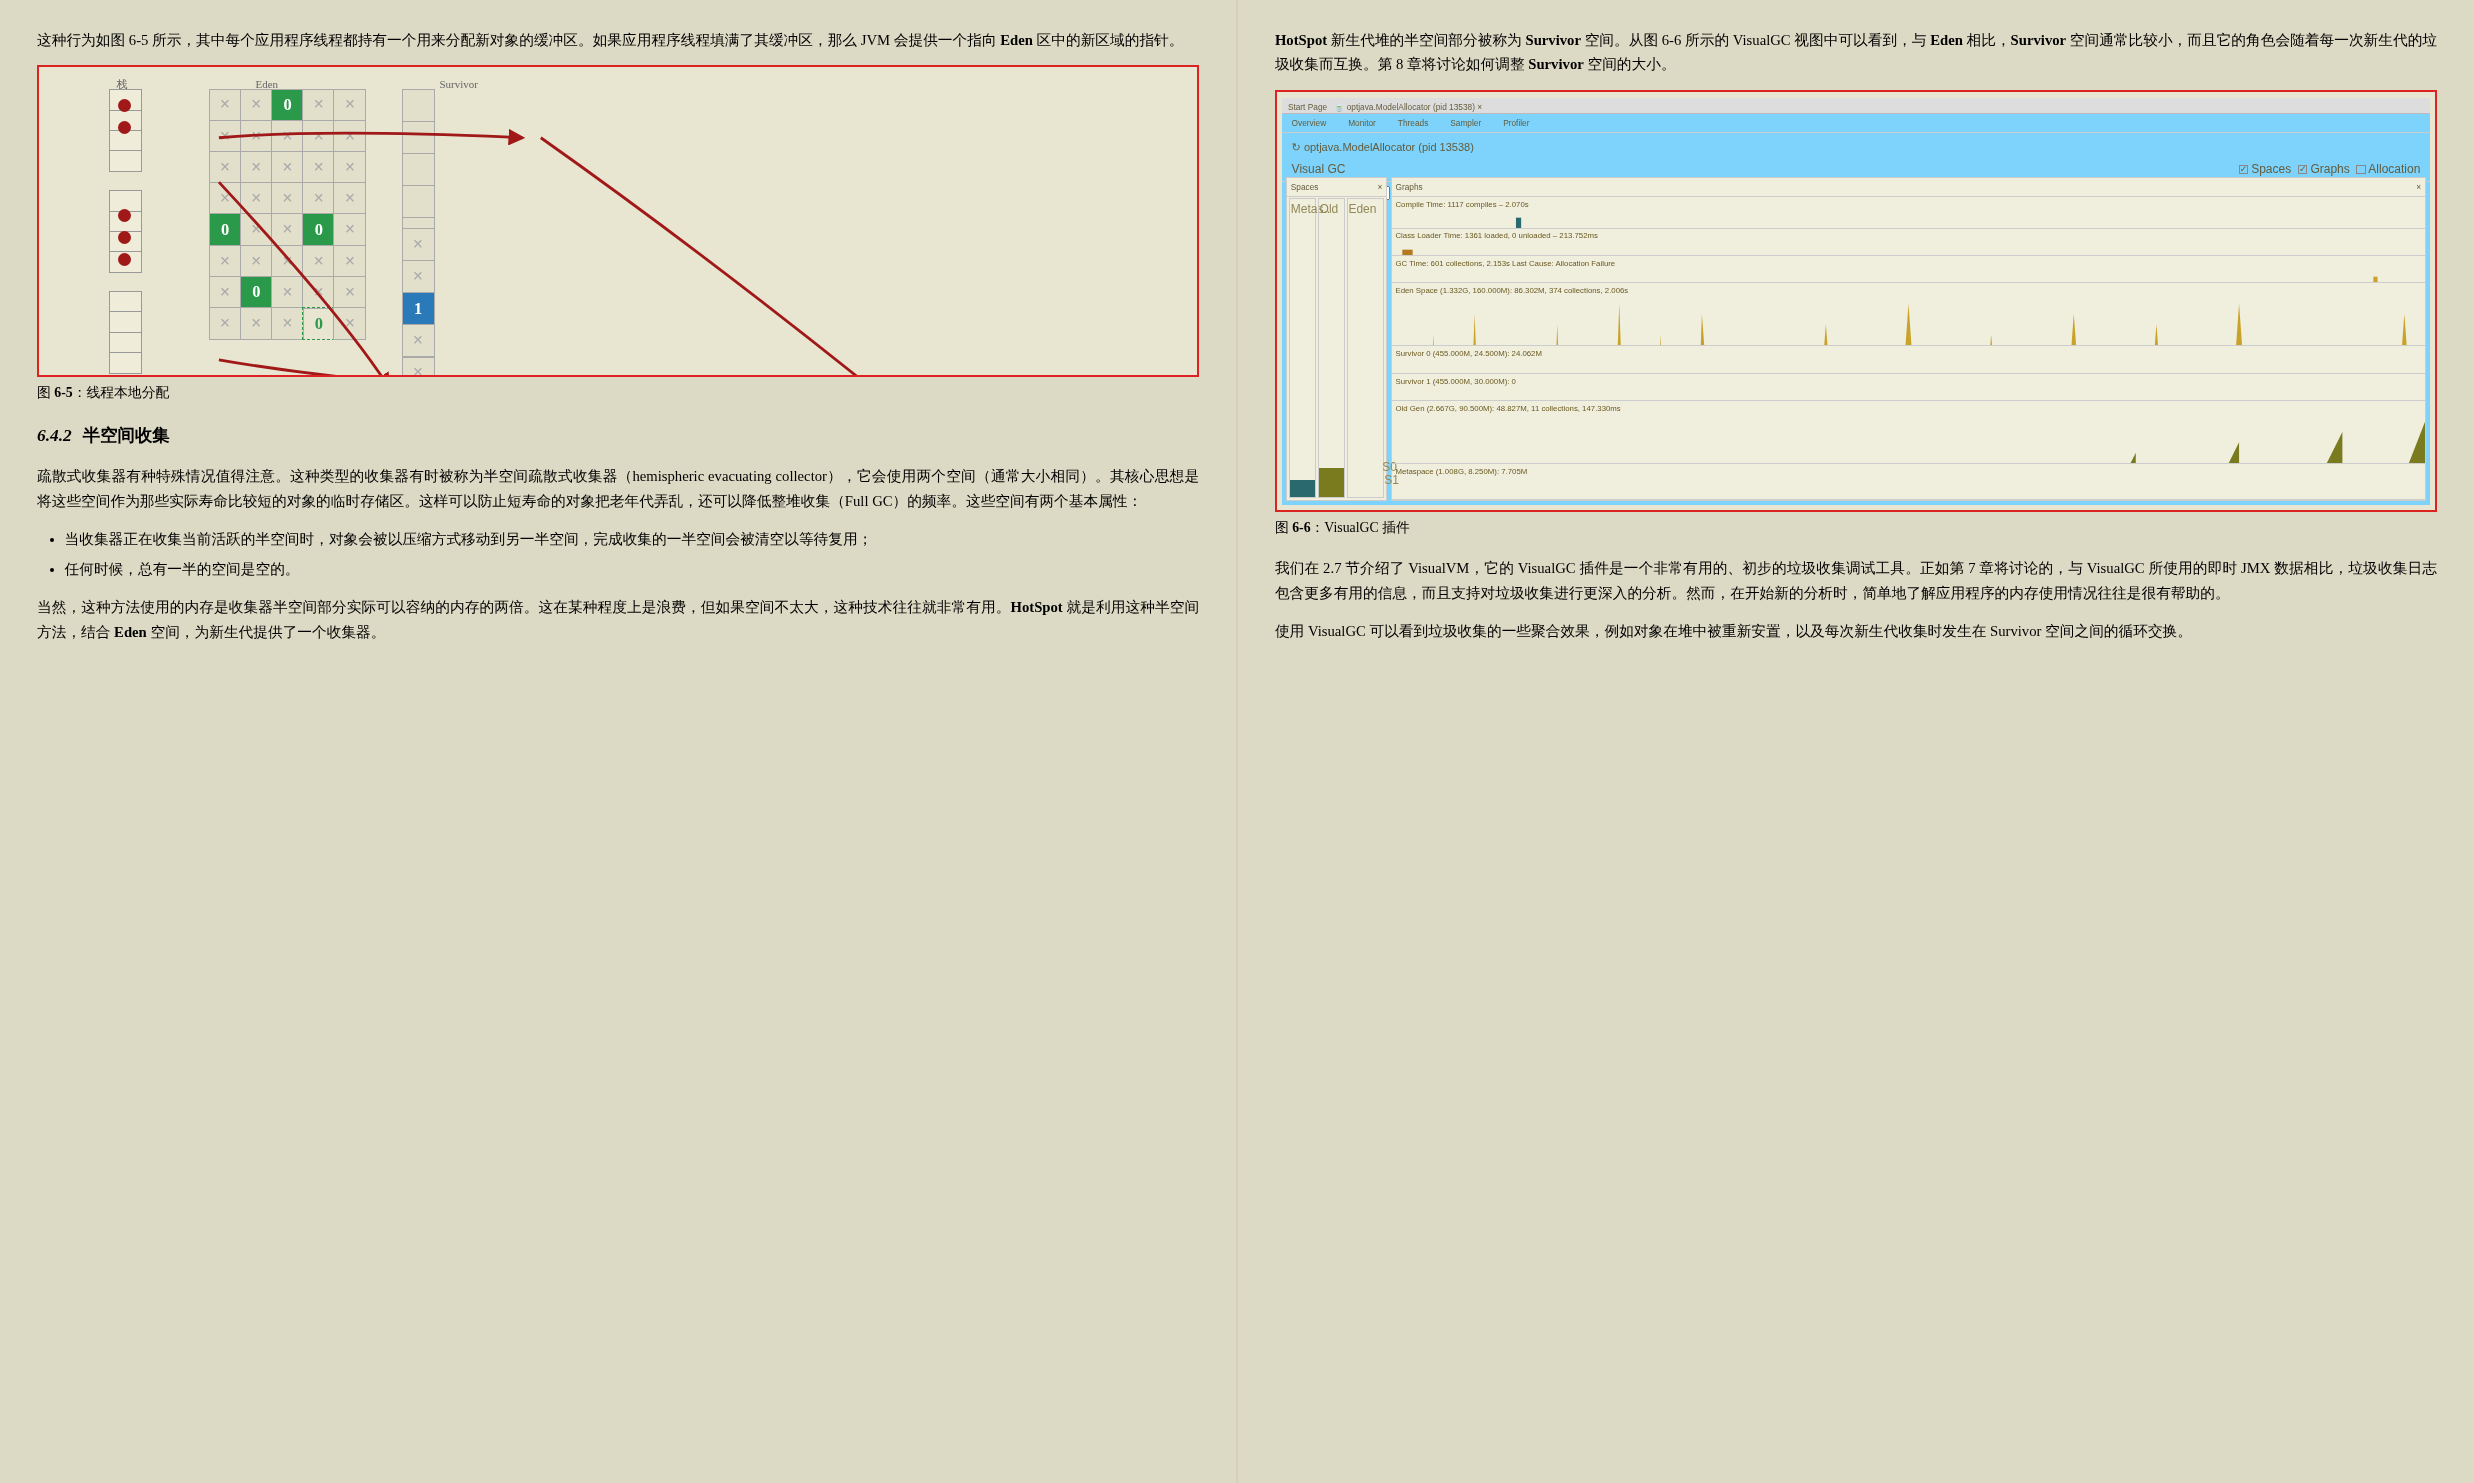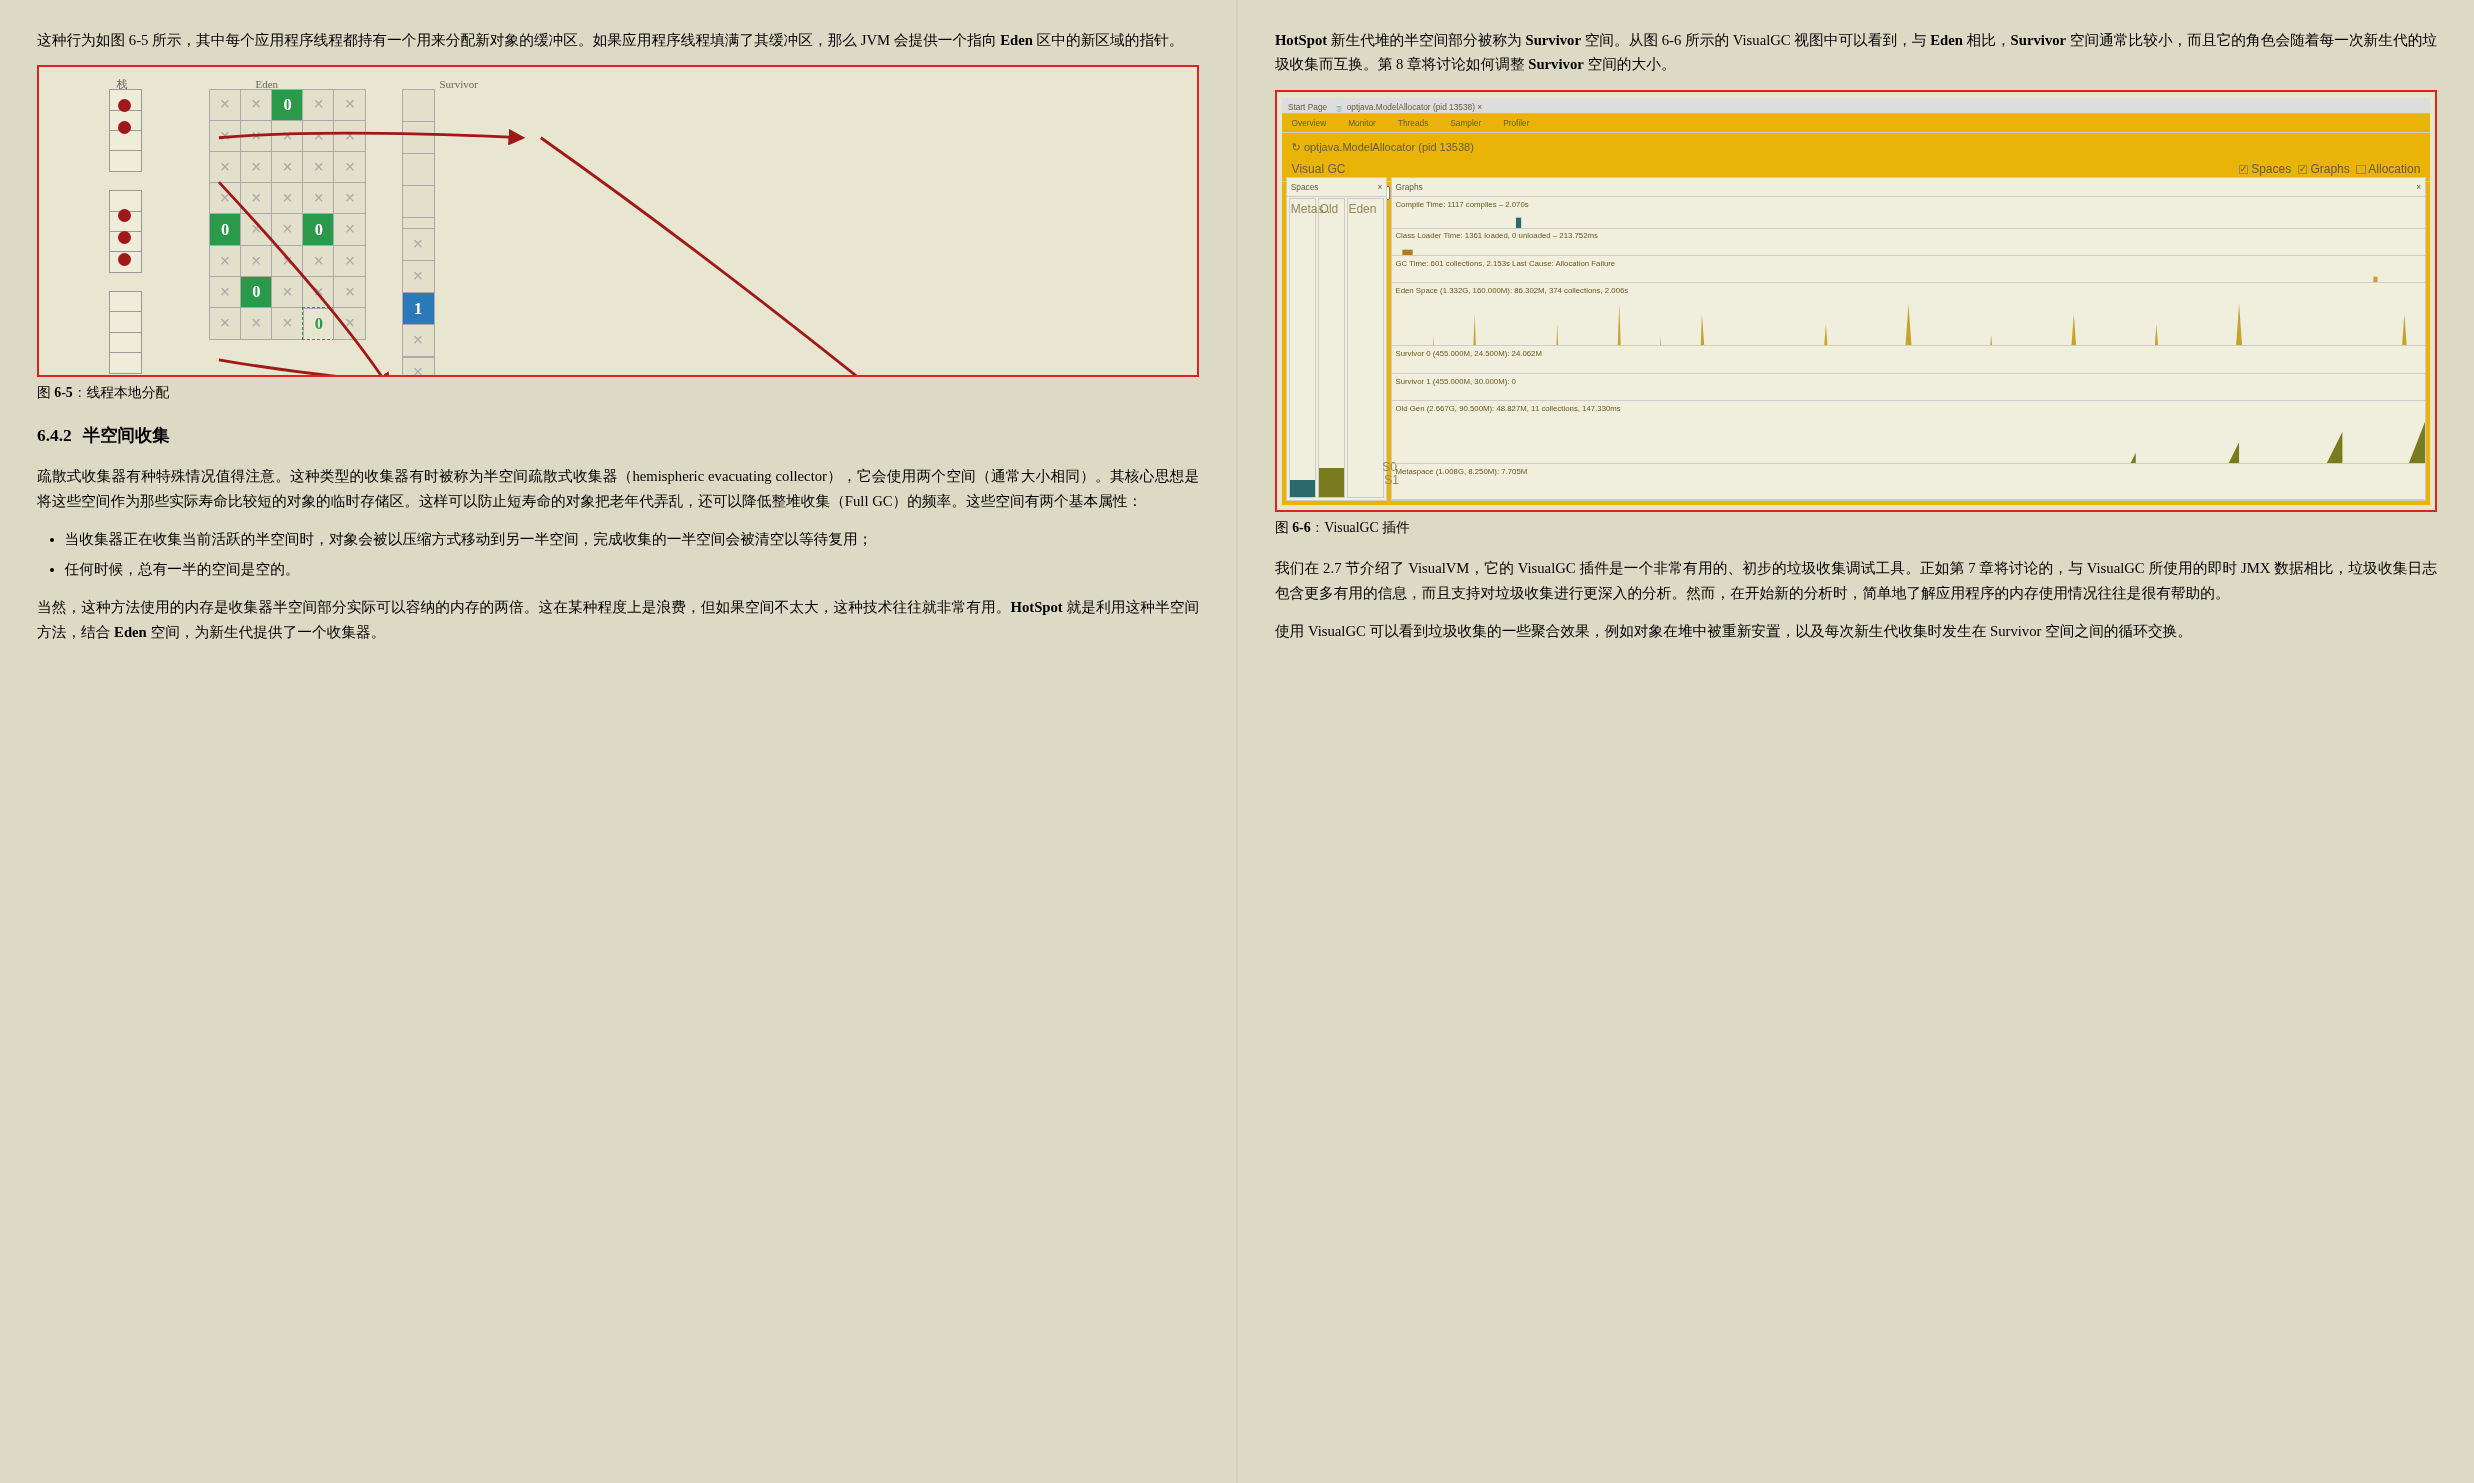--- a/index.html
+++ b/index.html
@@ -30,21 +30,21 @@
     display: flex;
     align-items: center;
     justify-content: center;
     overflow: hidden;
     position: relative;
   }
   .fig65 { height: 312px; }
   .fig66 { height: 422px; }
   .caption { font-size: 13.8px; margin-bottom: 16.5px; }
   h3 { font-size: 17.4px; font-weight: bold; margin: 16.5px 0 13px 0; }
-  h3 .secnum { font-weight: bold; margin-right: 11px; }
+  h3 .secnum { font-weight: bold; margin-right: 11px; font-style: italic; }
   ul { margin: 0 0 13px 27.5px; }
   li { margin-bottom: 5.5px; text-align: justify; }
 
   
   .diag65 {
     position:absolute; inset:5.5px;
     font-size:9.2px; color:#777;
   }
   .lbl65 { position:absolute; top:1.8px; font-size:11px; color:#666; }
   .stackcol { position:absolute; left:64px; top:16.5px; width:33px; }
@@ -57,21 +57,21 @@
   .cell.x::before, .survG .cell.x::before { content:"×"; color:#aaa; font-size:18.4px; font-weight:bold;}
   .num { color:#fff; font-weight:bold; font-size:16.5px; }
   .g { background:#2a9a4a !important; }
   .b { background:#2a7aba !important; }
   .dashcell { border:1.8px dashed #2a9a4a !important; background:transparent !important;}
   .survG { position:absolute; left:358px; top:16.5px; }
   .survG2{ position:absolute; left:358px; top:156px; }
   .arrowsvg { position:absolute; inset:0; pointer-events:none; }
 
   
-  .vm { position:absolute; inset:5.5px; background:#eab308; font-family: Arial, sans-serif; font-size:8.3px; color:#635c3d; }
+  .vm { position:absolute; inset:5.5px; background:#7dd3fc; font-family: Arial, sans-serif; font-size:8.3px; color:#635c3d; }
   .vm .topbar { height:16.5px; background:#ddd; border-bottom:0.9px solid #bbb; padding:1.8px 5.5px; font-size:8.3px;}
   .vm .tabs { height:18.4px; display:flex; gap:22px; align-items:center; padding:0 9.2px; border-bottom:0.9px solid #ccc; font-size:8.3px;}
   .vm .title { font-size:11px; font-weight:normal; padding:5.5px 9.2px 1.8px;}
   .vm .subttl { font-size:12px; padding:0 9.2px 1.8px; border-bottom:0.9px solid #ccc; display:flex; justify-content:space-between;}
   .vm .refresh { font-size:8.3px; padding:3.7px 9.2px; display:flex; gap:7.3px; align-items:center;}
   .vm .refresh select{ font-size:8.3px;}
   .vm .body { display:flex; position:absolute; top:79px; bottom:3.7px; left:3.7px; right:3.7px; gap:3.7px;}
   .vm .spaces { width:101px; border:0.9px solid #ccc; background:#f0eedd; display:flex; flex-direction:column;}
   .vm .panel-h { font-size:8.3px; padding:1.8px 3.7px; border-bottom:0.9px solid #ccc; display:flex; justify-content:space-between;}
   .vm .spbody { flex:1; display:flex; gap:1.8px; padding:1.8px; align-items:flex-end;}

